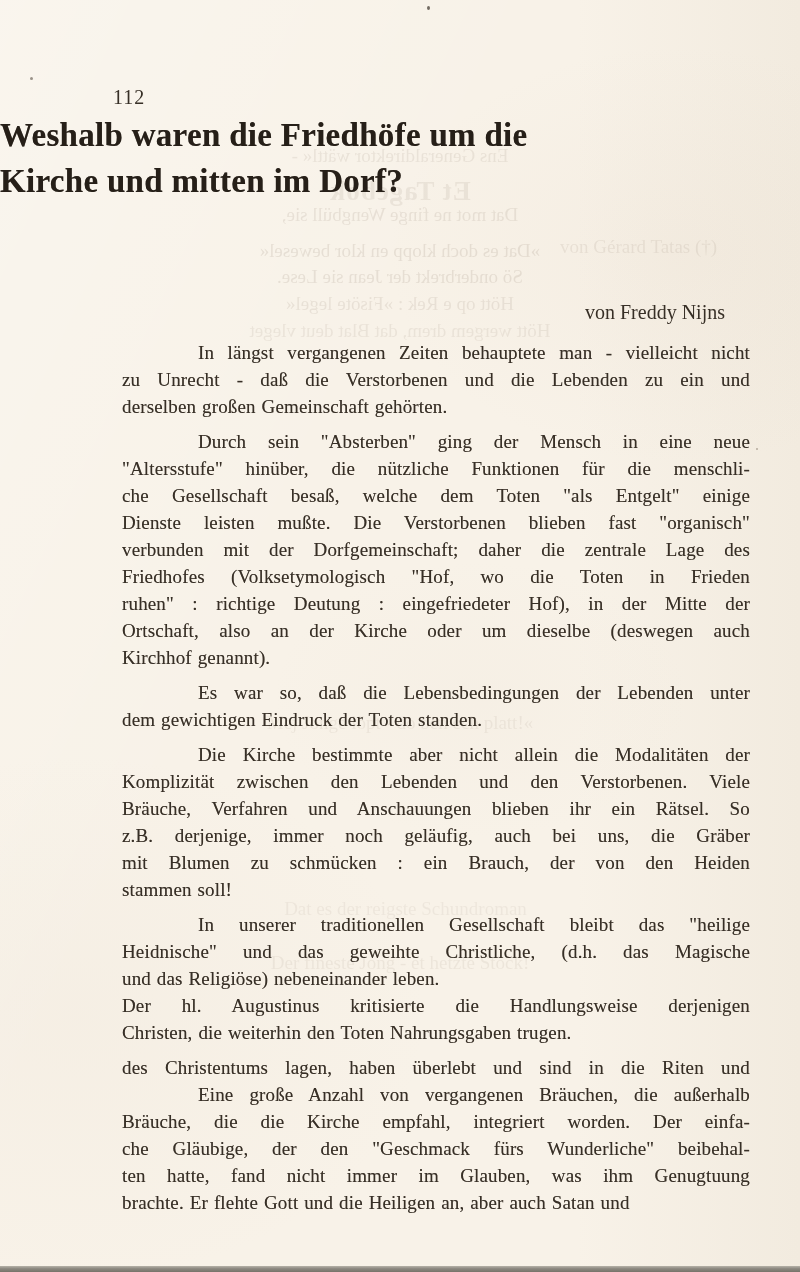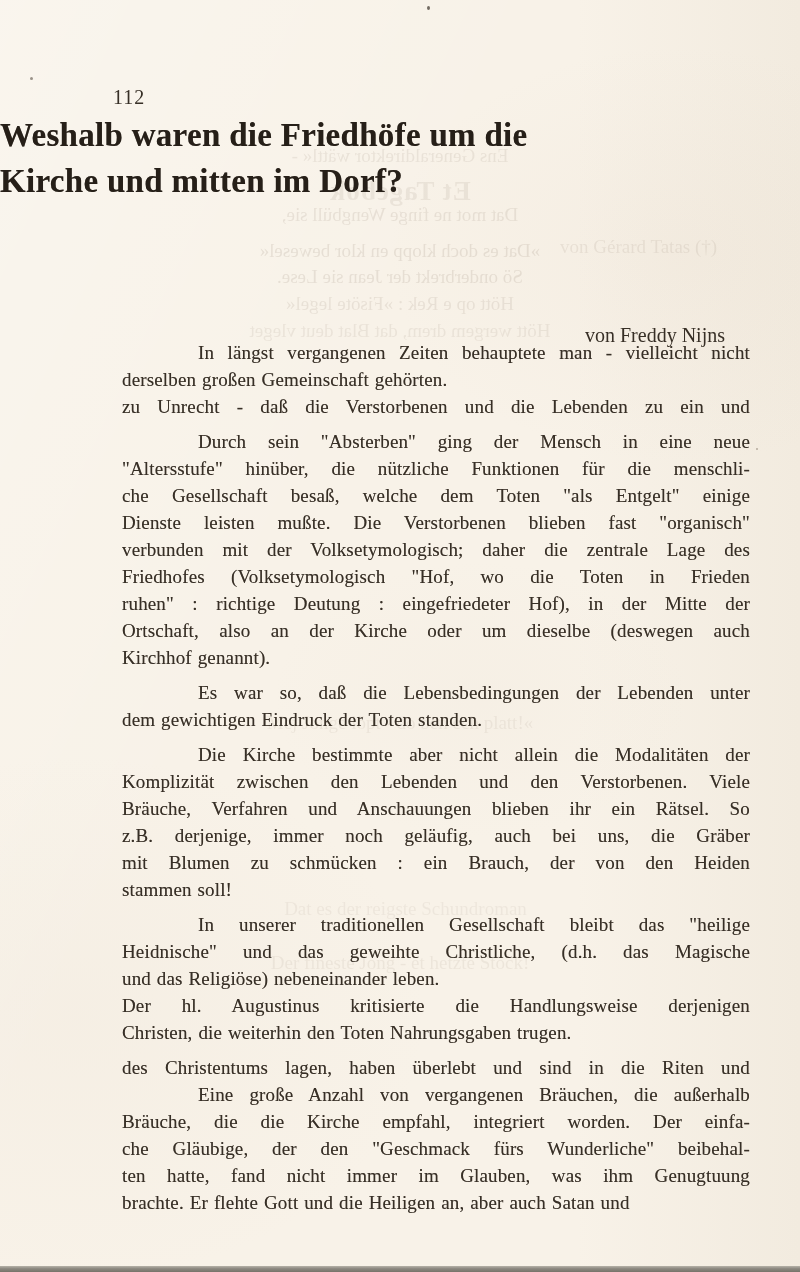--- a/index.html
+++ b/index.html
@@ -51,21 +51,20 @@
     letter-spacing: 0.3px;
     color: var(--title);
     text-shadow: 0 0 0.6px rgba(38,31,24,0.55);
   }
   .byline {
     position: absolute;
     right: 75px;
     top: 301px;
     font-size: 20px;
     color: var(--ink);
-    margin-top: 23px;
   }
   .article-body {
     position: absolute;
     left: 90px;
     top: 339px;
     width: 628px;
     font-size: 19px;
     line-height: 27px;
     word-spacing: 1px;
     letter-spacing: 0.15px;
@@ -140,29 +139,29 @@
   <div class="title">
     <div>Weshalb waren die Friedhöfe um die</div>
     <div>Kirche und mitten im Dorf?</div>
   </div>
 
   <div class="byline">von Freddy Nijns</div>
 
   <div class="article-body">
       <div class="para">
         <div class="bodyline indent">In längst vergangenen Zeiten behauptete man - vielleicht nicht</div>
+        <div class="bodyline">zu Unrecht - daß die Verstorbenen und die Lebenden zu ein und</div>
         <div class="bodyline last">derselben großen Gemeinschaft gehörten.</div>
-        <div class="bodyline">zu Unrecht - daß die Verstorbenen und die Lebenden zu ein und</div>
       </div>
       <div class="para gap">
         <div class="bodyline indent">Durch sein "Absterben" ging der Mensch in eine neue</div>
         <div class="bodyline">"Altersstufe" hinüber, die nützliche Funktionen für die menschli-</div>
         <div class="bodyline">che Gesellschaft besaß, welche dem Toten "als Entgelt" einige</div>
         <div class="bodyline">Dienste leisten mußte. Die Verstorbenen blieben fast "organisch"</div>
-        <div class="bodyline">verbunden mit der Volksetymologisch; daher die zentrale Lage des</div>
+        <div class="bodyline">verbunden mit der Dorfgemeinschaft; daher die zentrale Lage des</div>
         <div class="bodyline">Friedhofes (Volksetymologisch "Hof, wo die Toten in Frieden</div>
         <div class="bodyline">ruhen" : richtige Deutung : eingefriedeter Hof), in der Mitte der</div>
         <div class="bodyline">Ortschaft, also an der Kirche oder um dieselbe (deswegen auch</div>
         <div class="bodyline last">Kirchhof genannt).</div>
       </div>
       <div class="para gap">
         <div class="bodyline indent">Es war so, daß die Lebensbedingungen der Lebenden unter</div>
         <div class="bodyline last">dem gewichtigen Eindruck der Toten standen.</div>
       </div>
       <div class="para gap">

